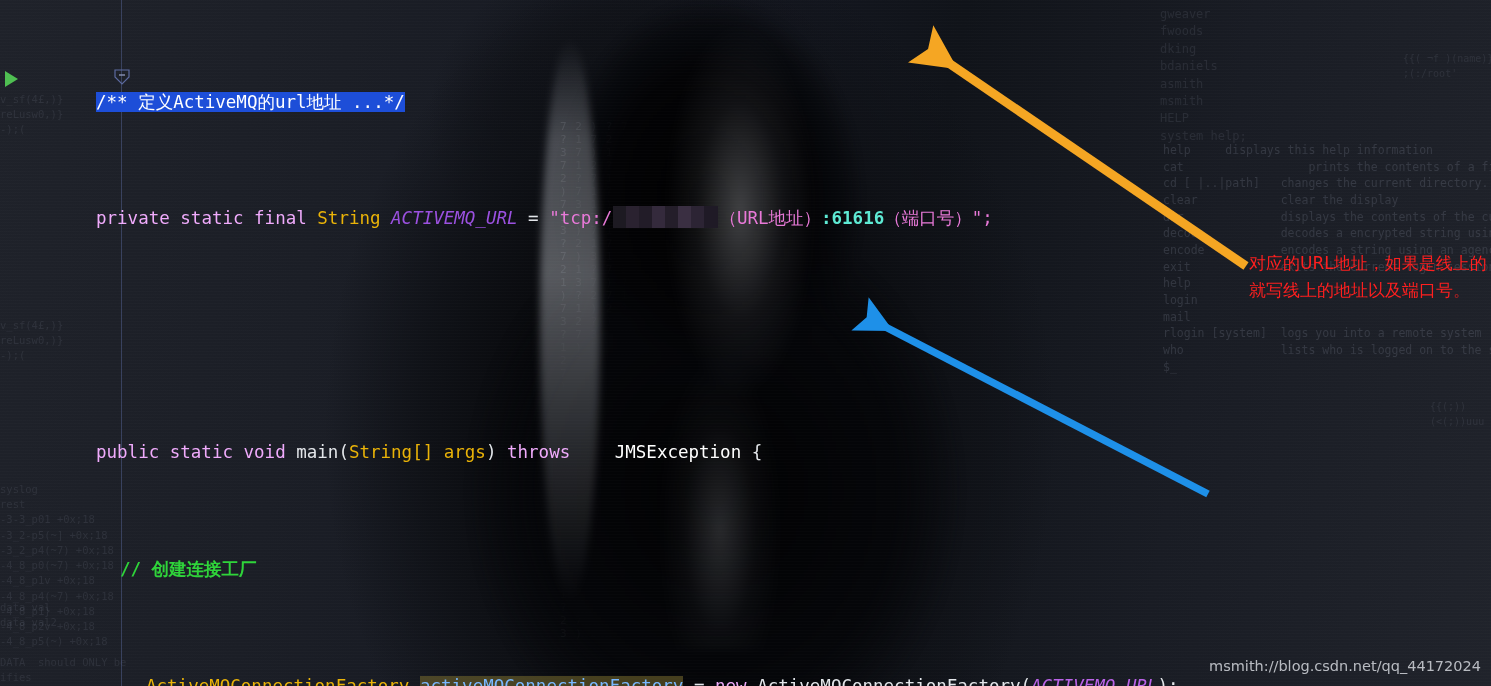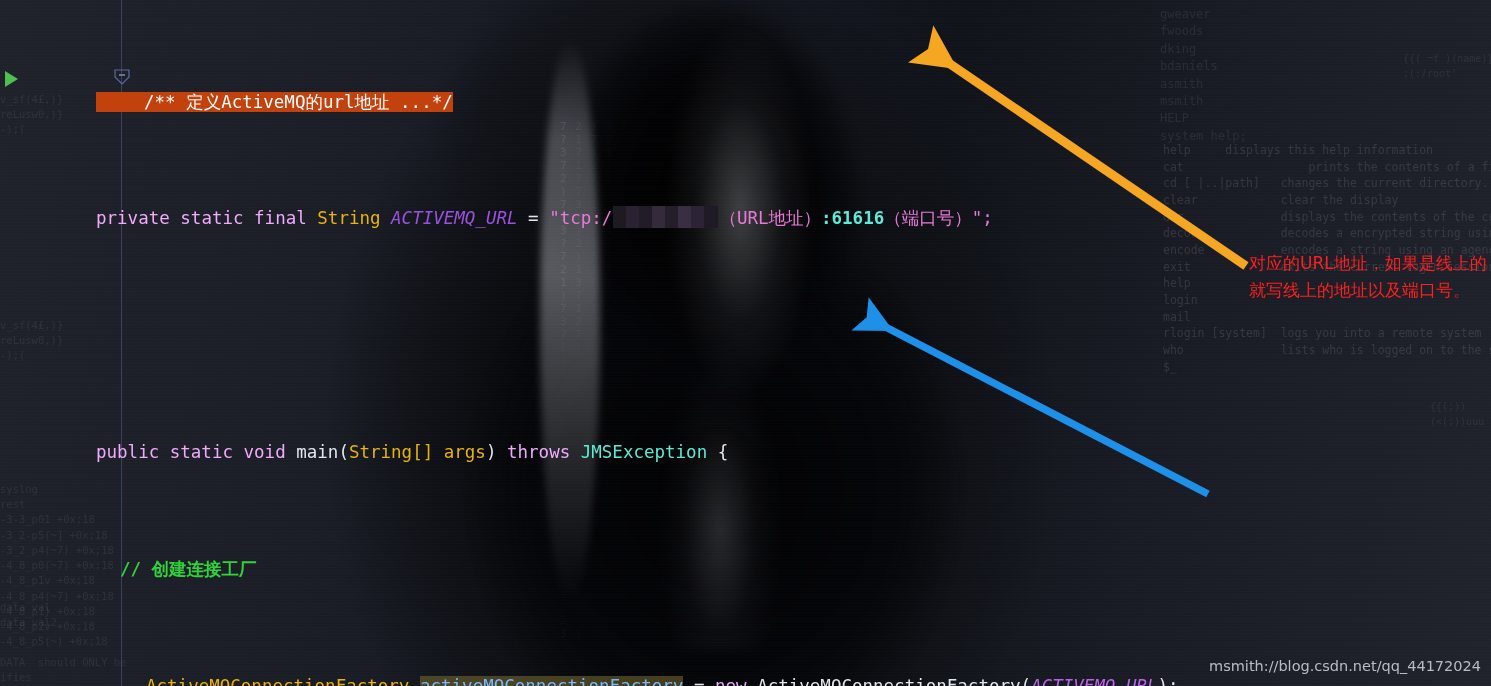--- a/index.html
+++ b/index.html
@@ -67,30 +67,30 @@
   .run-icon{position:absolute;left:3px;top:70px;width:16px;height:18px;}
   .fold-icon{position:absolute;left:114px;top:69px;width:16px;height:16px;}
 
   .code{
     position:absolute;left:0;top:0;width:1491px;
     font-family:"DejaVu Sans Mono","Liberation Mono",monospace;
     font-size:17.5px;line-height:29.2px;white-space:pre;
   }
   .ln{position:relative;height:29.2px;padding-left:96px;}
   .kw2{color:#f0abfc;}           
-  .kwblue{color:#5eead4;}
+  .kwblue{color:#ffffff;margin-left:34px;}
   .cmt-b{color:#2fd43a;font-weight:bold;}
   .type{color:#eab308;}
   .var2{color:#79b8ff;}
   .plain{color:#e3e6ea;}
   .str{color:#e879d8;}
   .num{color:#5eead4;font-weight:bold;}
   .cnst{color:#9b51e0;font-style:italic;}
   .cnst2{color:#bb63e8;font-style:italic;}
-  .sel{background:#c2410c;color:#ffffff;padding-left:48px;}
+  .sel{background:#1d4ed8;color:#ffffff;}
   .ident-hl{background:rgba(122,110,48,0.55);}
   .redact{
     display:inline-block;width:105px;height:22px;vertical-align:-4px;
     background:
       linear-gradient(90deg,#1d1a22 0 13px,#2a2230 13px 26px,#221c28 26px 39px,#342a3c 39px 52px,#241e2a 52px 65px,#3a2f42 65px 78px,#2c2434 78px 91px,#1f1a26 91px 105px),
       #241e2c;
     filter:blur(0.6px);
     margin:0 1px;
   }
 

